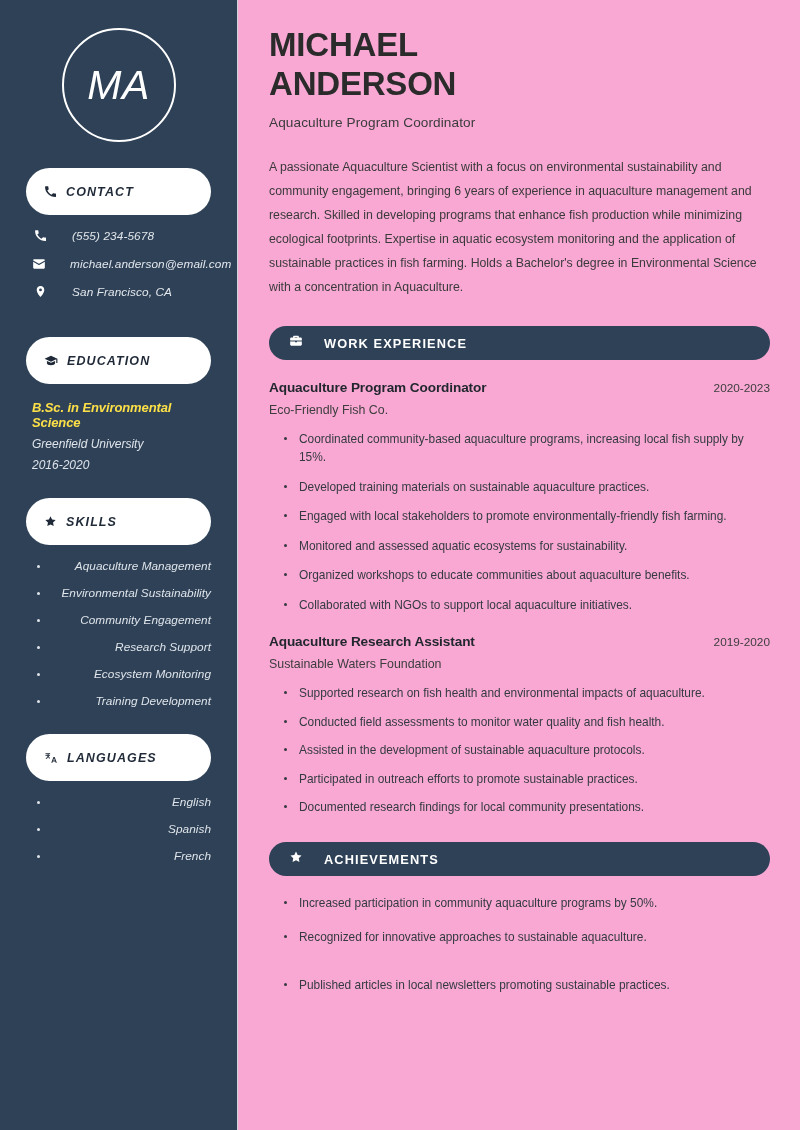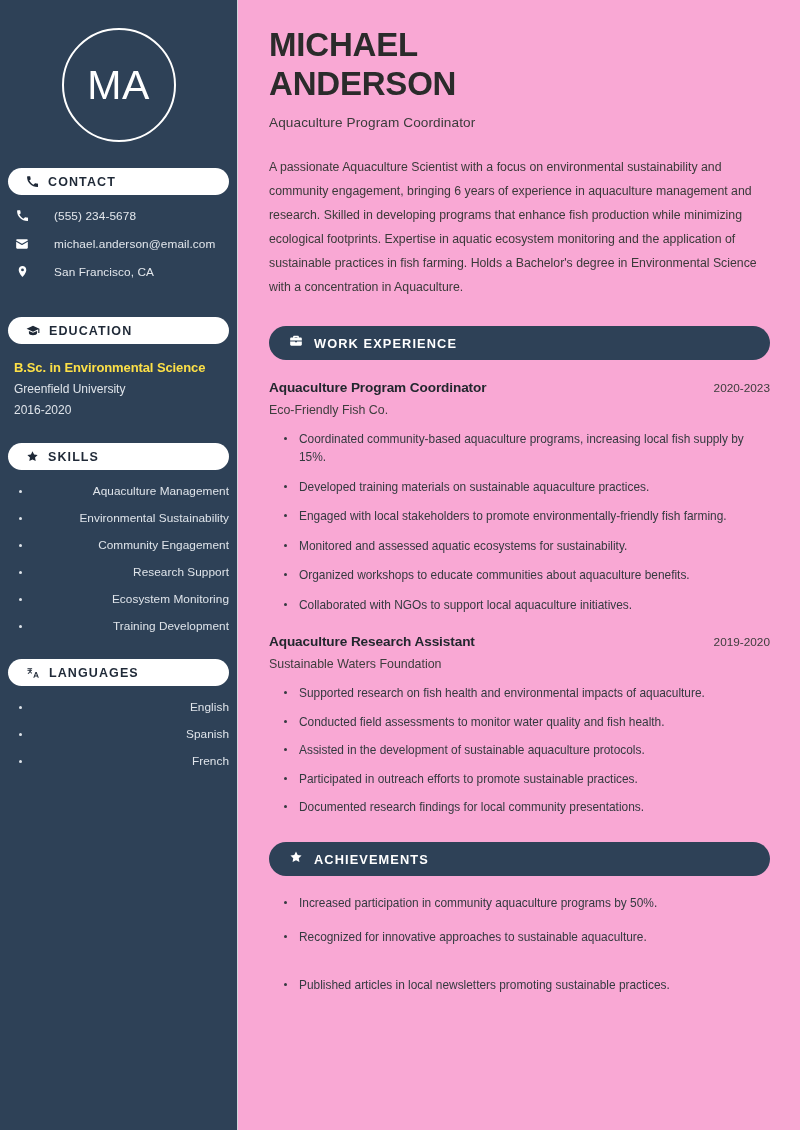--- a/index.html
+++ b/index.html
@@ -19,22 +19,23 @@
     display: flex;
     overflow: hidden;
   }
 
   
   .sidebar {
     width: 238px;
     min-width: 238px;
     background: #2e4157;
     border-right: 1px solid #cfd4da;
-    padding: 0 8px;
+    padding: 0 26px;
     position: relative;
+    font-style: italic;
   }
 
   .avatar-wrap {
     display: flex;
     justify-content: center;
     padding-top: 28px;
   }
   .avatar {
     width: 114px;
     height: 114px;
@@ -50,21 +51,21 @@
     font-weight: 400;
     letter-spacing: 0.5px;
     line-height: 1;
   }
 
   
   .pill {
     margin-top: 26px;
     background: #ffffff;
     border-radius: 999px;
-    height: 27px;
+    height: 47px;
     display: flex;
     align-items: center;
     padding-left: 18px;
     gap: 9px;
   }
   .pill .pill-label {
     color: #1f2937;
     font-size: 12.5px;
     font-weight: bold;
     letter-spacing: 1.1px;
@@ -160,21 +161,21 @@
 
   
   .banner {
     margin-top: 26px;
     background: #2e4157;
     border-radius: 999px;
     height: 34px;
     display: flex;
     align-items: center;
     padding-left: 20px;
-    gap: 11px;
+    gap: 21px;
   }
   .banner-label {
     color: #ffffff;
     font-size: 12.8px;
     font-weight: bold;
     letter-spacing: 1.1px;
   }
 
   .exp-entry { margin-top: 20px; }
   .exp-head {

